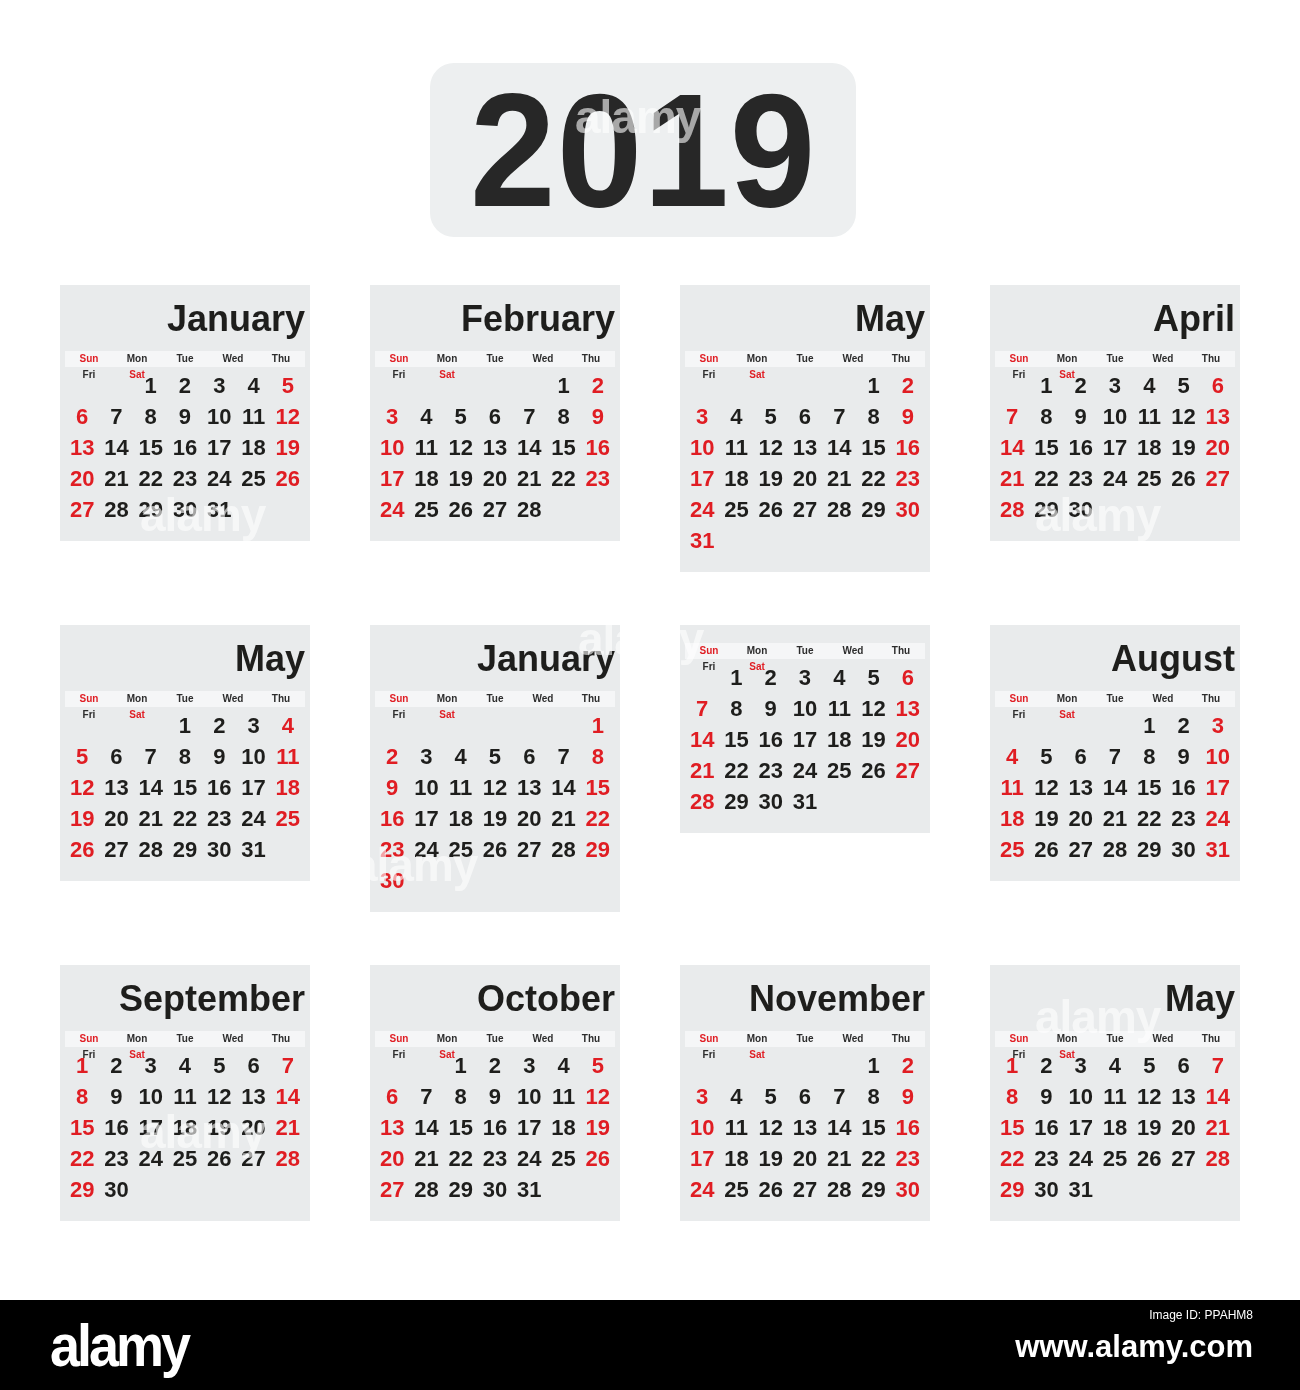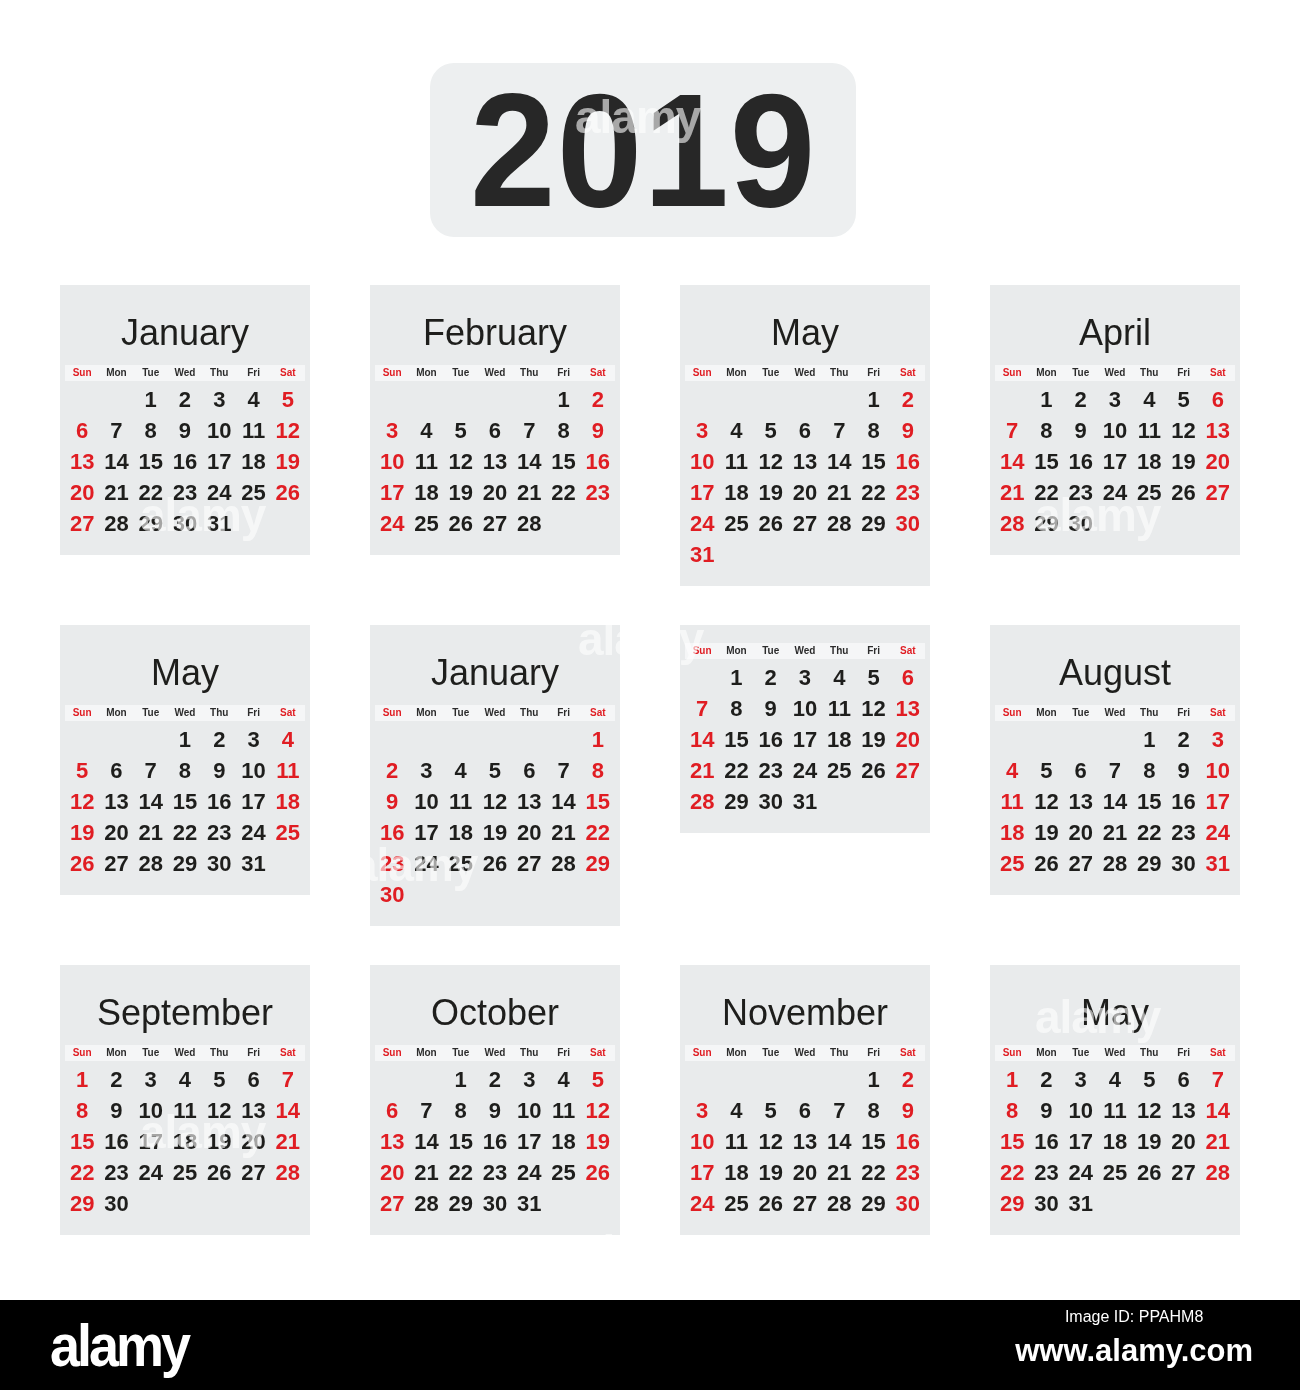--- a/index.html
+++ b/index.html
@@ -25,25 +25,25 @@
   .months{
     position:absolute;left:60px;top:285px;
     display:grid;grid-template-columns:repeat(4,250px);column-gap:60px;
     grid-auto-rows:340px;align-items:start;
   }
   .month{
     width:250px;background:var(--panel);
     box-sizing:border-box;padding:10px 5px 16px;
   }
   .mname{
-    font-size:36px;font-weight:normal;color:var(--black);
-    text-align:center;height:48px;line-height:48px;margin-top:14px;
+    font-size:36px;font-weight:bold;color:var(--black);
+    text-align:right;height:48px;line-height:48px;margin-top:0;
   }
   .dayrow{
-    display:grid;grid-template-columns:repeat(7,1fr);
+    display:grid;grid-template-columns:repeat(5,1fr);
     background:#f5f6f7;height:16px;line-height:16px;margin:8px 0 3px 0;
   }
   .dh{font-size:10px;font-weight:bold;color:#2c2c2c;text-align:center;}
   .wrow{display:grid;grid-template-columns:repeat(7,1fr);height:31px;}
   .cell{
     font-size:22px;font-weight:bold;color:var(--black);
     text-align:center;line-height:31px;
   }
   .red{color:var(--red);}
 
@@ -60,21 +60,21 @@
     background:var(--footerbg);
   }
   .logo{
     position:absolute;left:50px;top:12px;color:#ffffff;
     font-size:54px;font-weight:bold;letter-spacing:-3px;
     transform:scaleY(1.08);transform-origin:top left;
   }
   .footer-right{
     position:absolute;right:47px;top:8px;text-align:right;color:#ffffff;
   }
-  .fid{display:block;font-size:16px;font-weight:normal;text-align:center;}
+  .fid{display:block;font-size:12px;font-weight:normal;}
   .furl{display:block;font-size:31px;font-weight:bold;margin-top:7px;}
 </style>
 </head>
 <body style="--red: #e01d23; --black: #1e1e1c; --panel: #e9ebec; --yearbg: #edeff0; --footerbg: #000000;">
 
 <div class="year-box">
   <span class="year-text">2019</span>
 </div>
 
 <div class="months" id="months-grid">

